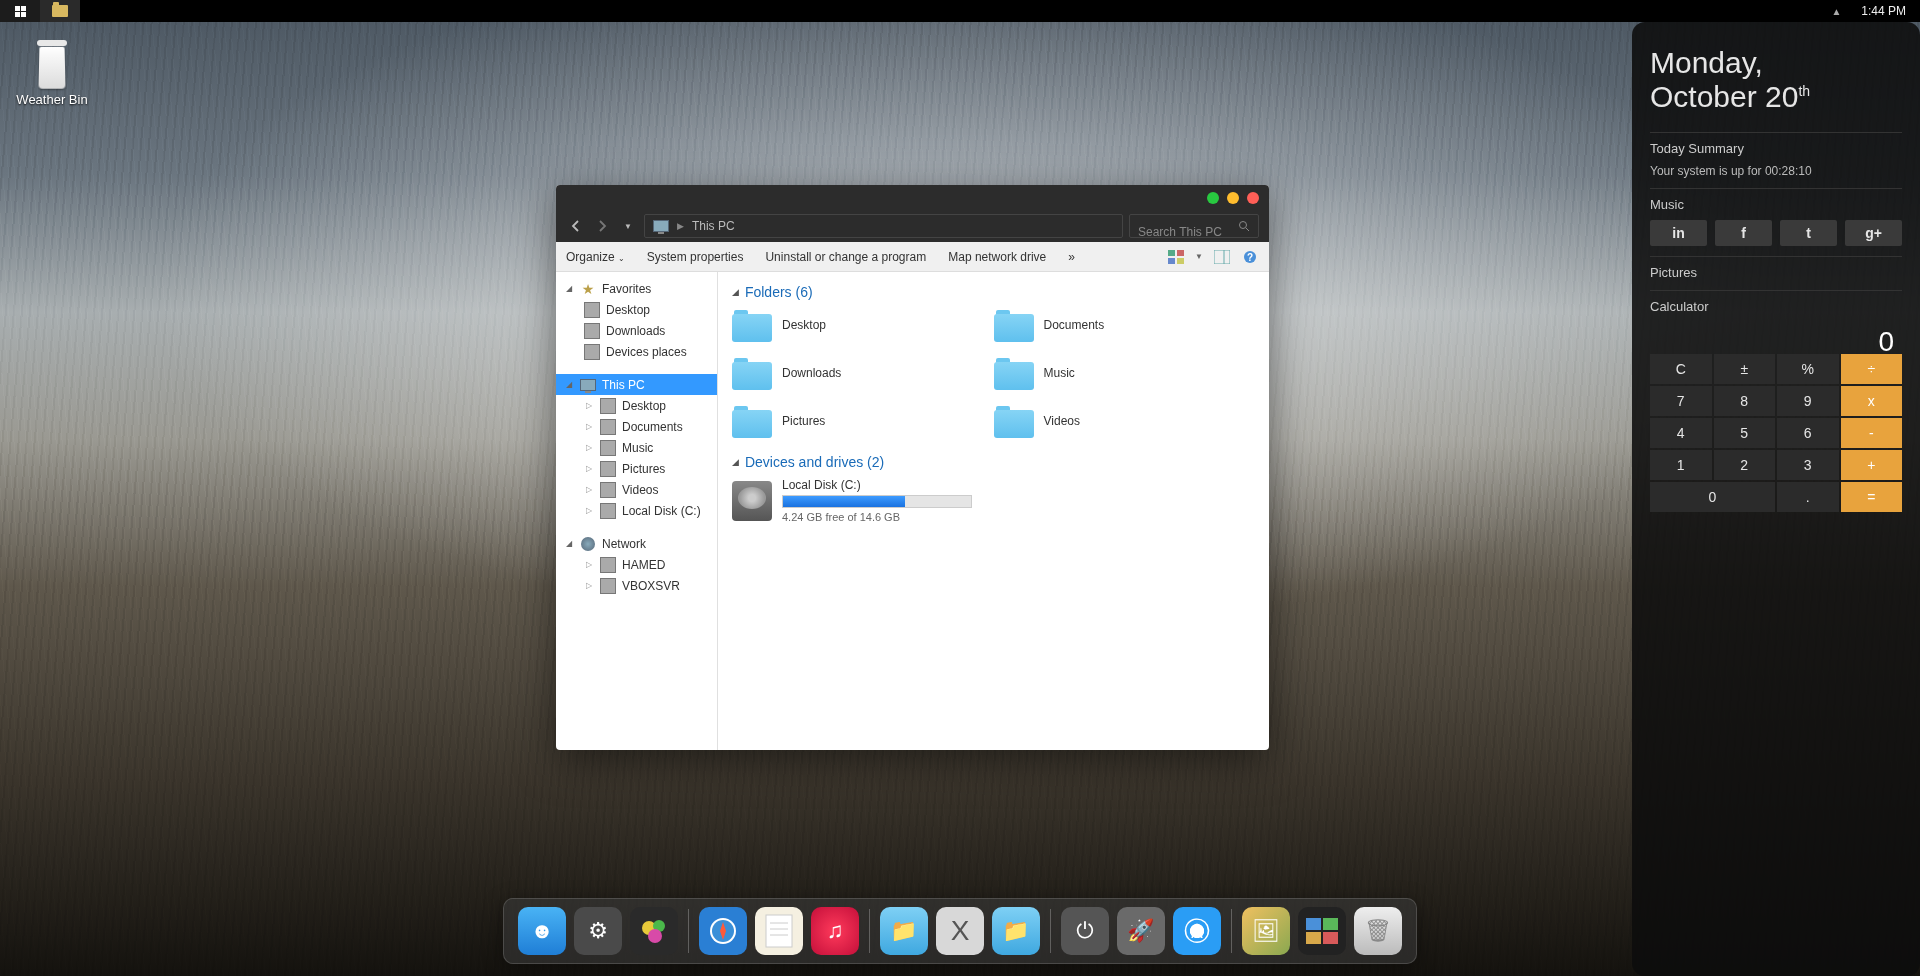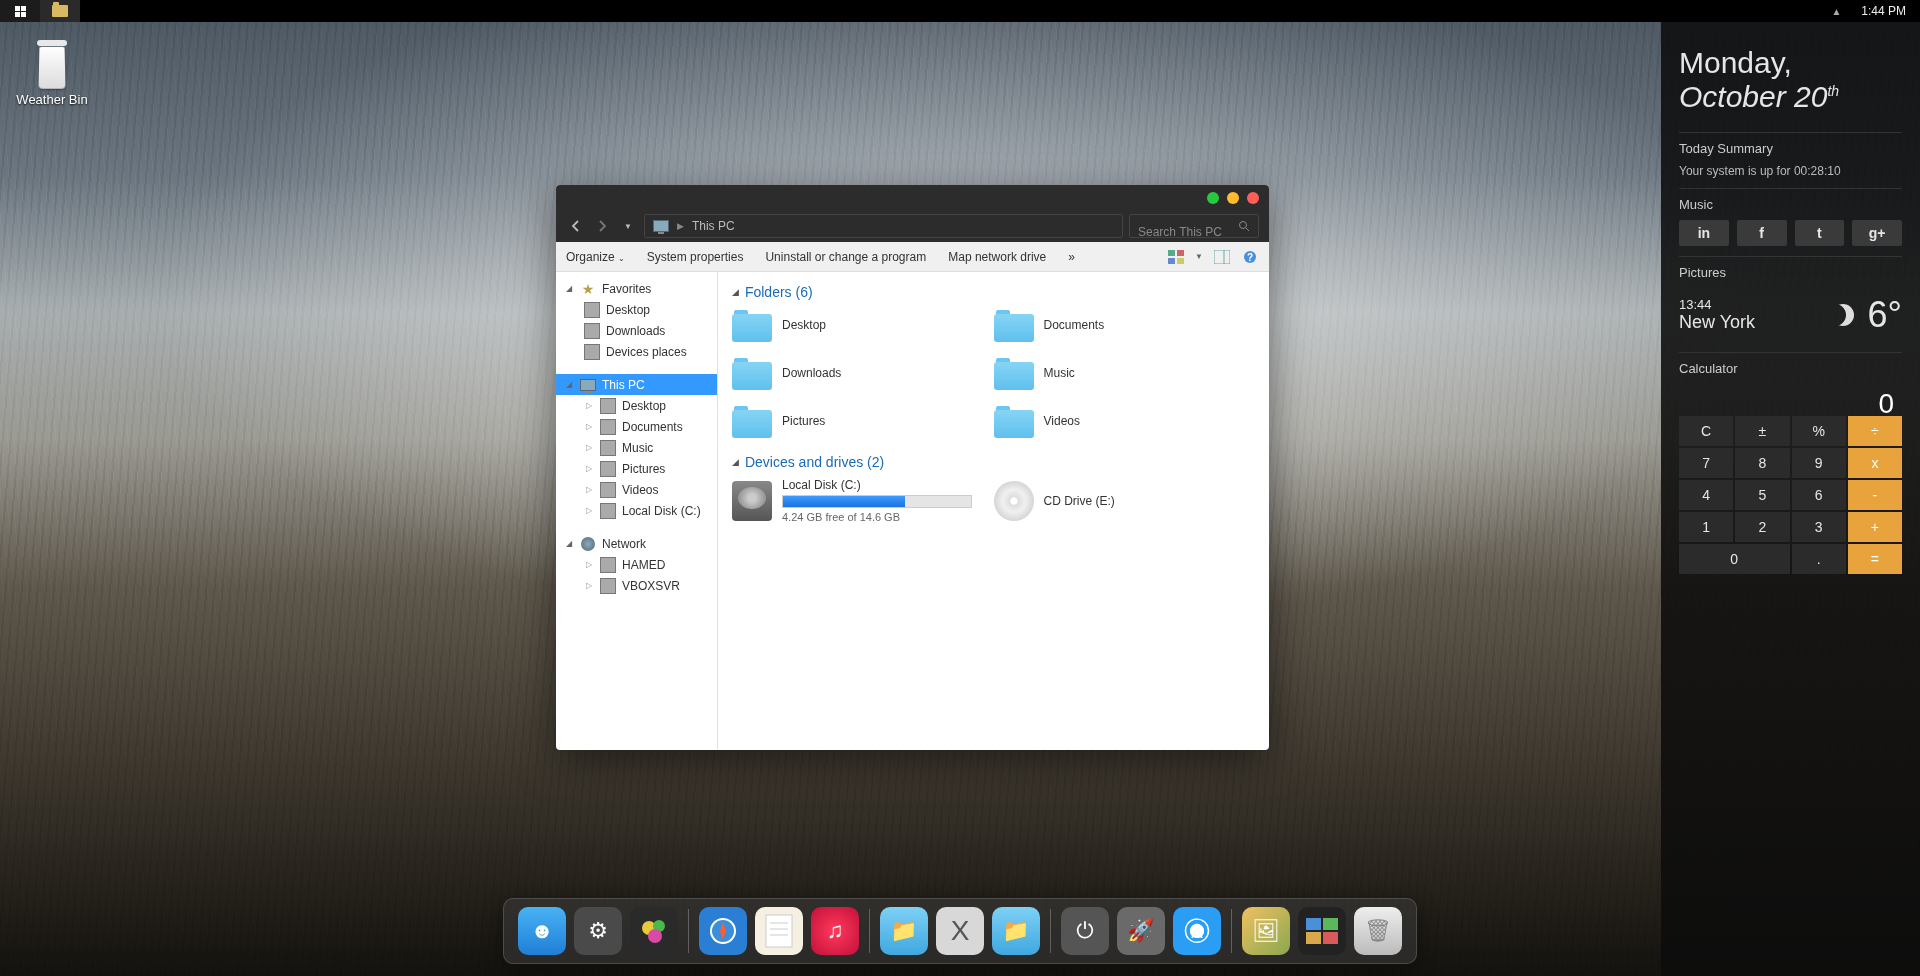--- a/index.html
+++ b/index.html
@@ -69,23 +69,23 @@
 .drive-item { display:flex; gap:10px; align-items:center; }
 .hdd-icon { width:40px; height:40px; background:linear-gradient(180deg,#888,#555); border-radius:4px; position:relative; }
 .hdd-icon::after{content:"";position:absolute;left:6px;right:6px;top:6px;bottom:12px;background:radial-gradient(circle,#ccc 20%,#999 70%);border-radius:50%;}
 .cd-icon { width:40px; height:40px; border-radius:50%; background:radial-gradient(circle,#fff 12%,#ddd 14%,#f0f0f0 40%,#bcbcbc 100%); }
 .drive-info { display:flex; flex-direction:column; gap:3px; }
 .drive-bar { width:190px; height:13px; background:#e5e5e5; border:1px solid #ccc; position:relative; }
 .drive-bar .fill { position:absolute; left:0; top:0; bottom:0; width:65%; background:linear-gradient(180deg,#3d9bff,#1a72e0); }
 .drive-sub { font-size:11px; color:#666; }
 
 
-.rightpanel { position:absolute; top:22px; right:0; bottom:0; width:259px; background:rgba(12,12,12,0.88); color:#e6e6e6; padding:24px 18px 12px; font-weight:300; }
+.rightpanel { position:absolute; top:22px; right:0; bottom:0; width:288px; background:rgba(12,12,12,0.88); color:#e6e6e6; padding:24px 18px 12px; font-weight:300;border-radius:13px; }
 .rp-date1 { font-size:30px; font-weight:300; }
-.rp-date2 { font-size:30px; font-weight:300; margin-bottom:18px;font-style:italic; }
+.rp-date2 { font-size:30px; font-weight:300; margin-bottom:18px; }
 .rp-date2 sup { font-size:14px; vertical-align:super; }
 .rp-section-title { font-size:13px; color:#ccc; border-top:1px solid #333; padding-top:8px; margin-top:10px; margin-bottom:8px; }
 .rp-uptime { font-size:12px; color:#bbb; margin-bottom:10px; }
 .social-row { display:flex; gap:8px; }
 .social-btn { flex:1; height:26px; background:#3a3a3a; display:flex; align-items:center; justify-content:center; font-size:14px; font-weight:bold; border-radius:2px; }
 .weather-row { display:flex; align-items:center; padding:6px 0; }
 .weather-left { font-size:13px; }
 .weather-city { font-size:18px; }
 .weather-right { margin-left:auto; display:flex; align-items:center; gap:14px; }
 .weather-temp { font-size:36px; font-weight:200; }
@@ -331,24 +331,20 @@
         <div class="drive-item">
           <div class="hdd-icon"></div>
           <div class="drive-info">
             <span>Local Disk (C:)</span>
             <div class="drive-bar">
                 <div class="fill" style="width:65%"></div>
               </div>
             <span class="drive-sub">4.24 GB free of 14.6 GB</span>
           </div>
         </div>
-        <div class="drive-item">
-          <div class="cd-icon"></div>
-          <span>CD Drive (E:)</span>
-        </div>
       </div>
     </div>
   </div>
 </div>
 
 <div class="rightpanel">
   <div class="rp-date1">Monday,</div>
   <div class="rp-date2"><span>October 20</span><sup>th</sup></div>
   <div class="rp-section-title">Today Summary</div>
   <div class="rp-uptime">Your system is up for 00:28:10</div>
@@ -361,30 +357,20 @@
         <span>f</span>
       </div>
     <div class="social-btn">
         <span>t</span>
       </div>
     <div class="social-btn">
         <span>g+</span>
       </div>
   </div>
   <div class="rp-section-title">Pictures</div>
-  <div class="weather-row">
-    <div class="weather-left">
-      <div>13:44</div>
-      <div class="weather-city">New York</div>
-    </div>
-    <div class="weather-right">
-      <div class="moon-icon"></div>
-      <div class="weather-temp">6°</div>
-    </div>
-  </div>
   <div class="rp-section-title">Calculator</div>
   <div class="calc">
     <div class="display">0</div>
   <div class="btn">C</div>
       <div class="btn">±</div>
       <div class="btn">%</div>
       <div class="btn op">÷</div>
       <div class="btn">7</div>
       <div class="btn">8</div>
       <div class="btn">9</div>

